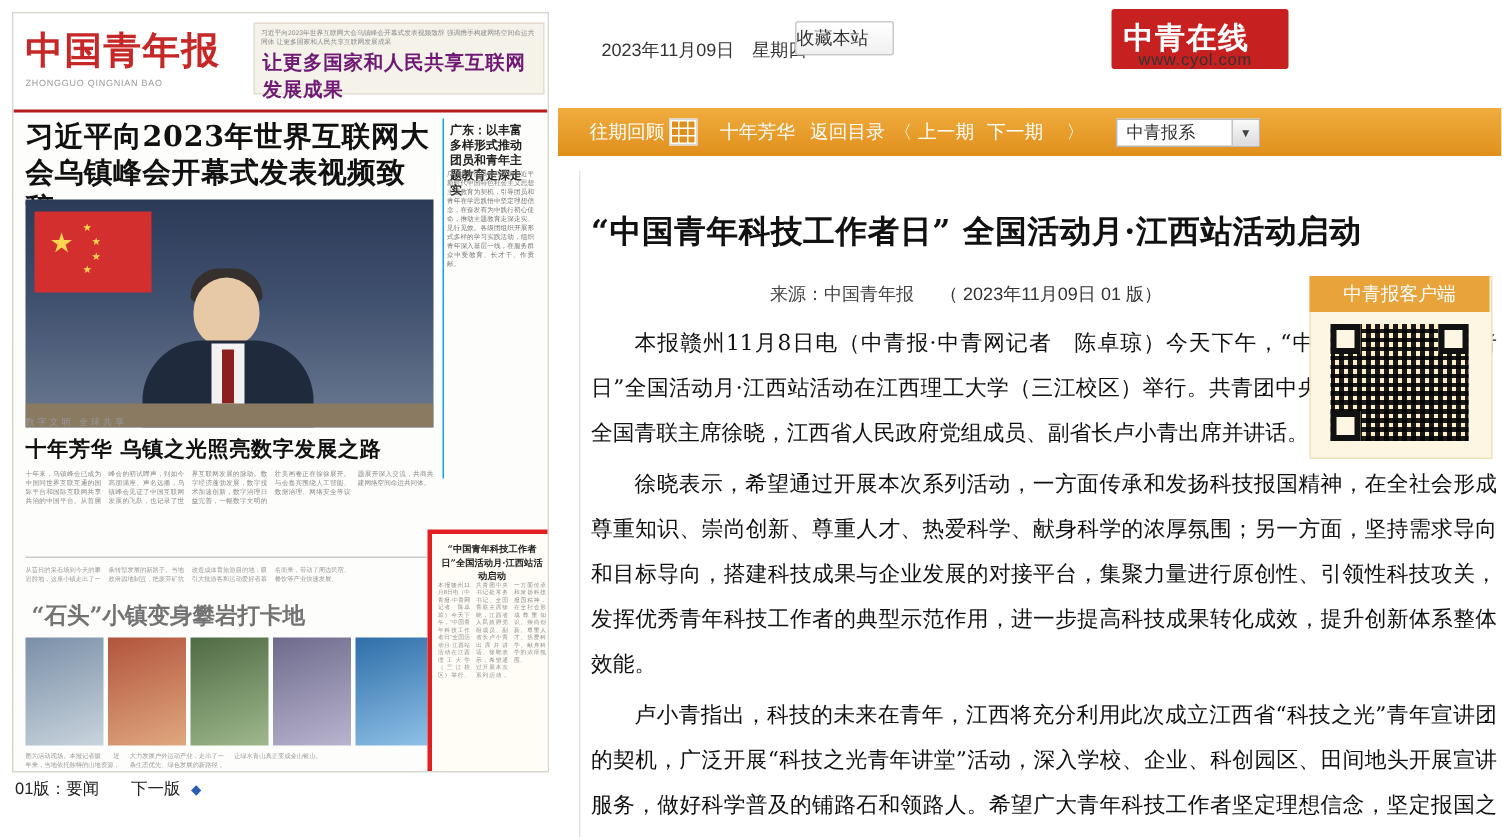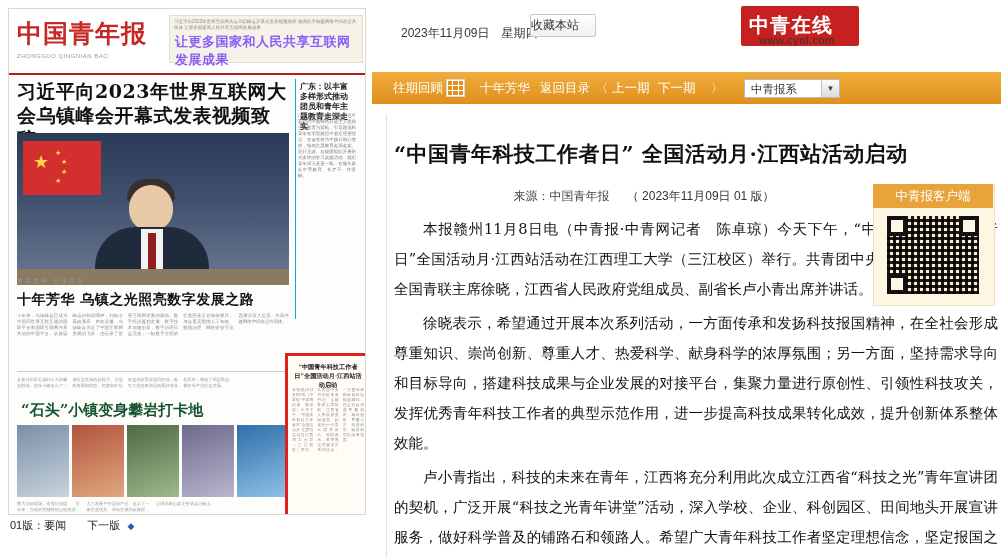--- a/index.html
+++ b/index.html
@@ -80,21 +80,21 @@
     font-size: 4.5px;
     color: #8b8b8b;
     line-height: 6px;
   }
   .masthead-banner .slogan {
     position: absolute;
     left: 5px; top: 17px;
     font-family: Liberation Mono, monospace;
     font-size: 13px;
     font-weight: bold;
-    color: #8b5cf6;
+    color: #701a75;
     letter-spacing: 0.5px;
   }
 
   
   .headline-wrap {
     position: absolute;
     left: 8px; top: 70px;
     width: 272px;
   }
   .headline-main {
@@ -227,21 +227,21 @@
     left: 8px; top: 362px;
     width: 272px;
     border-top: 1px solid #ccc;
   }
   .second-head {
     position: absolute;
     left: 12px; top: 392px;
     font-family: "DejaVu Serif", serif;
     font-size: 15px;
     font-weight: bold;
-    color: #14532d;
+    color: #737373;
   }
   .cols-text2 {
     position: absolute;
     left: 8px; top: 368px;
     width: 272px;
     height: 22px;
     font-size: 4.2px;
     color: #9a9a9a;
     line-height: 5.5px;
     column-count: 5;

